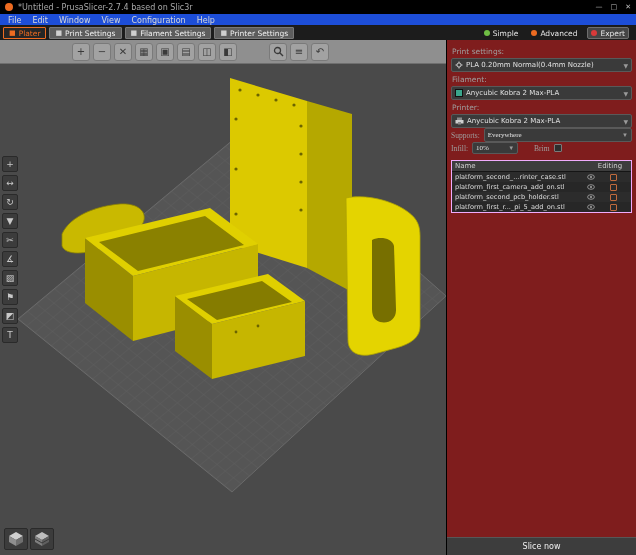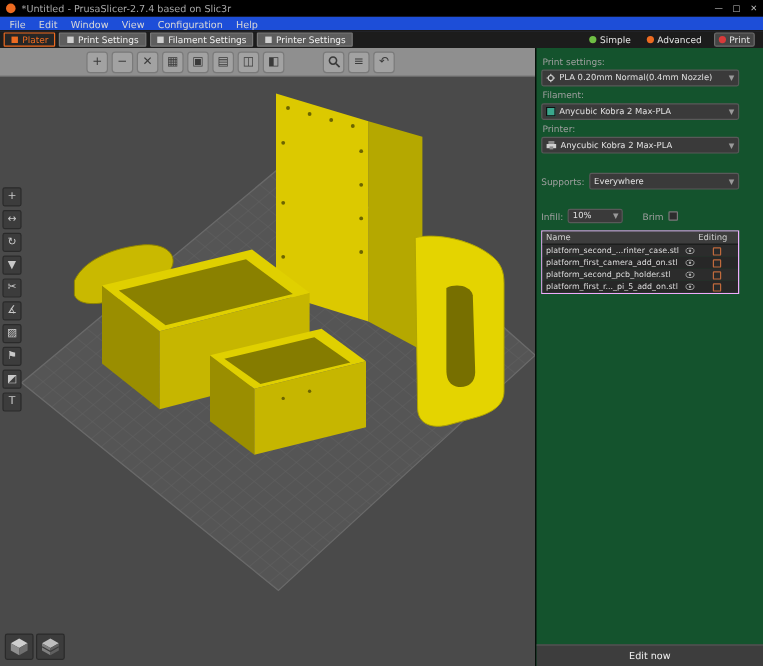--- a/index.html
+++ b/index.html
@@ -41,29 +41,29 @@
   .scene { position:absolute; inset:0; }
   
   .lefttools { position:absolute; left:2px; top:92px; display:flex; flex-direction:column; gap:3px; }
   .ltbtn { width:16px; height:16px; background:#3c3c3c; border:1px solid #2a2a2a; border-radius:2px;
            color:#c9c9c9; font-size:9px; display:flex; align-items:center; justify-content:center; }
   
   .viewcubes { position:absolute; left:4px; bottom:5px; display:flex; gap:2px; align-items:flex-end; }
   .cube-btn { width:24px; height:22px; background:#3c3c3c; border:1px solid #2a2a2a; border-radius:2px;
               display:flex; align-items:center; justify-content:center; }
   
-  .panel { width:190px; background:#14532d; border-left:1px solid #000; position:relative;
-           padding:4px 20px 22px 4px; overflow:hidden; }
+  .panel { width:190px; background:#7f1d1d; border-left:1px solid #000; position:relative;
+           padding:4px 4px 22px 4px; overflow:hidden; }
   .plabel { color:#9f9f9f; font-size:7.5px; margin:3px 0 2px 1px; }
   .combo { display:flex; align-items:center; gap:3px; background:#3a3a3a; border:1px solid #595959;
            border-radius:2px; height:14px; padding:0 3px; color:#e0e0e0; font-size:7px; }
   .combo .ctext { white-space:nowrap; overflow:hidden; flex:1; }
   .chev { color:#9a9a9a; font-size:6px; flex:0 0 auto; }
   .swatch { width:8px; height:8px; border:1px solid #111; background:#3aa68c; flex:0 0 auto; }
-  .inline-row { display:flex; align-items:center; gap:4px; margin-top:16px; }
+  .inline-row { display:flex; align-items:center; gap:4px; margin-top:0;font-family:Liberation Serif, serif; }
   .ilabel { color:#9f9f9f; font-size:7.5px; }
   .combo.small { height:12px; width:46px; }
   .combo.grow { flex:1; }
   .checkbox { width:8px; height:8px; background:#2d2d2d; border:1px solid #7a7a7a; border-radius:1px; }
   
   .objtable { margin-top:6px; border:1px solid #f0abfc; }
   .thead { display:flex; background:#3d3d3d; border-bottom:1px solid #151515; padding:1px 3px; }
   .th-name { flex:1; color:#cfcfcf; font-size:7px; }
   .th-edit { width:36px; color:#cfcfcf; font-size:7px; text-align:center;margin-left:44px; }
   .trow { display:flex; align-items:center; padding:1px 3px; gap:3px; height:10px; }
@@ -121,21 +121,21 @@
     <span class="mode">
       <span class="mode-dot" style="background:#6FBE44;"></span>
       <span>Simple</span>
     </span>
     <span class="mode">
       <span class="mode-dot" style="background:#ED6B21;"></span>
       <span>Advanced</span>
     </span>
     <span class="mode selected">
       <span class="mode-dot" style="background:#D83A3A;"></span>
-      <span>Print</span>
+      <span>Expert</span>
     </span>
   </div>
 </div>
 
 <div class="main">
   <div class="workspace">
 
     <div class="toolstrip">
       <div class="tbtn">
           <span>+</span>
@@ -384,15 +384,15 @@
               <ellipse cx="4" cy="3" rx="3.4" ry="2.3" fill="none" stroke="#aaa" stroke-width="0.8"></ellipse>
               <circle cx="4" cy="3" r="1" fill="#aaa"></circle>
             </svg>
         </span>
         <span class="td-edit">
             <span class="edit-toggle"></span>
           </span>
       </div>
     </div>
 
-    <div class="slice-btn">Edit now</div>
+    <div class="slice-btn">Slice now</div>
   </div>
 </div>
 
 </body></html>

